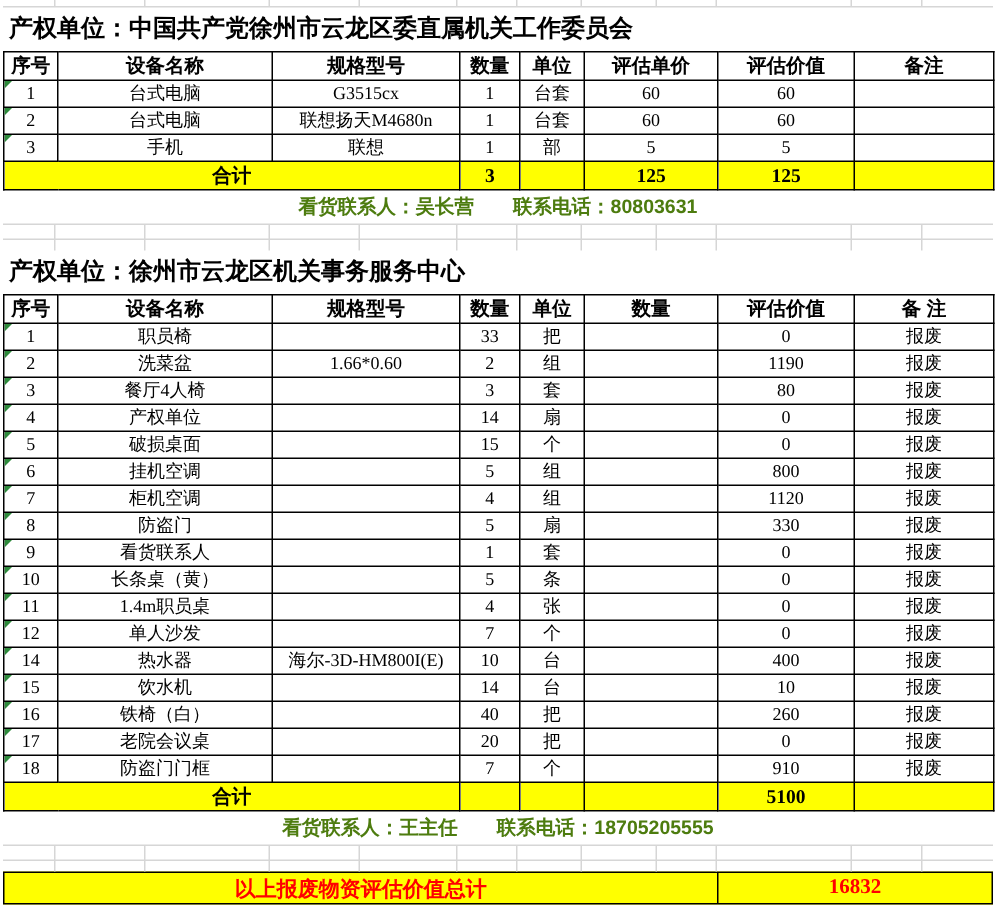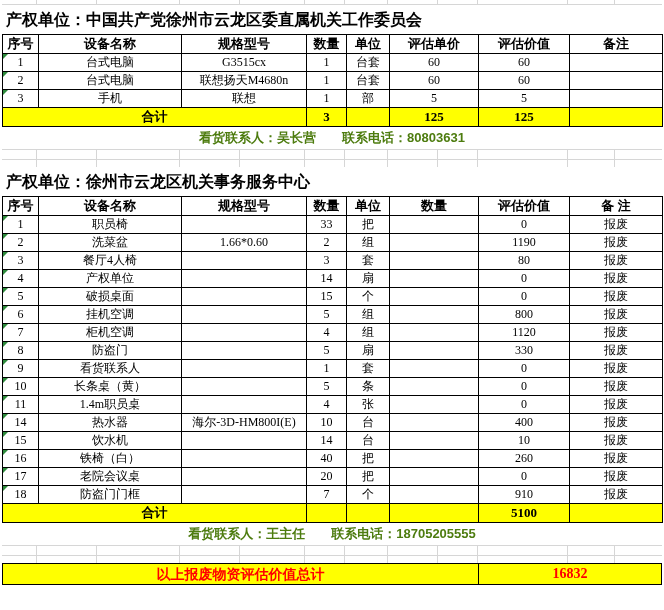--- a/index.html
+++ b/index.html
@@ -259,20 +259,30 @@
           <td class="seq">11</td>
           <td>1.4m职员桌</td>
           <td></td>
           <td>4</td>
           <td>张</td>
           <td></td>
           <td>0</td>
           <td>报废</td>
         </tr>
         <tr>
+          <td class="seq">12</td>
+          <td>单人沙发</td>
+          <td></td>
+          <td>7</td>
+          <td>个</td>
+          <td></td>
+          <td>0</td>
+          <td>报废</td>
+        </tr>
+        <tr>
           <td class="seq">14</td>
           <td>热水器</td>
           <td>海尔-3D-HM800I(E)</td>
           <td>10</td>
           <td>台</td>
           <td></td>
           <td>400</td>
           <td>报废</td>
         </tr>
         <tr>

